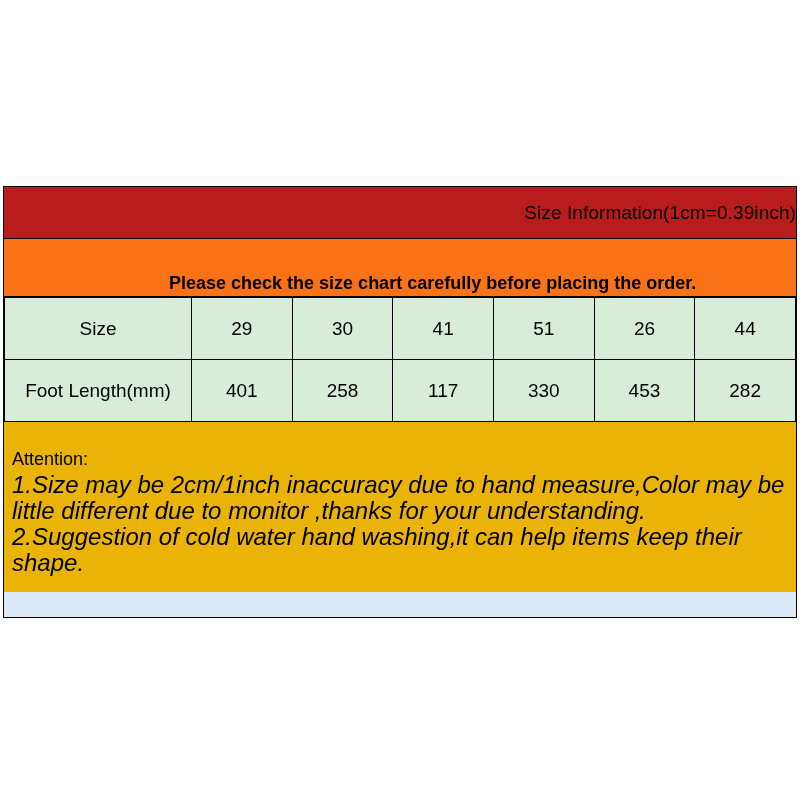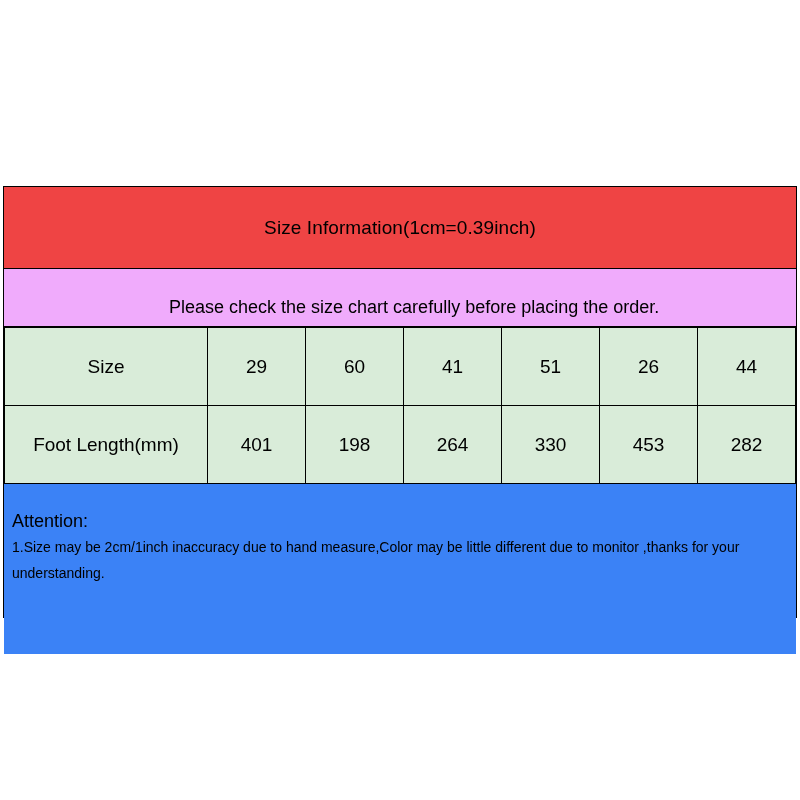--- a/index.html
+++ b/index.html
@@ -22,70 +22,72 @@
     height: 432px;
     box-sizing: border-box;
     border: 1px solid #000000;
     background: #dce9f7;
   }
   .row {
     box-sizing: border-box;
     width: 100%;
   }
   .title-row {
-    height: 82px;
+    height: 52px;
     border-bottom: 1px solid #000000;
     display: flex;
     align-items: center;
-    justify-content: center;
-    background: #ef4444;
+    justify-content: flex-end;
+    background: #b91c1c;
   }
   .title-text {
     font-size: 19px;
     letter-spacing: 0.1px;
   }
   .note-row {
     height: 58px;
     border-bottom: 1px solid #000000;
     display: flex;
     align-items: flex-end;
-    background: #f0abfc;
-    padding-bottom: 8px;
+    background: #f97316;
+    padding-bottom: 2px;
     box-sizing: border-box;
+    font-weight: bold;
   }
   .note-text {
     font-size: 18px;
     padding-left: 165px;
   }
   table.size-table {
     border-collapse: collapse;
     width: 100%;
     table-layout: fixed;
   }
   table.size-table td {
     border: 1px solid #000000;
     background: #d9ecd9;
     text-align: center;
     font-size: 19px;
     height: 45px;
-    padding: 16px;
+    padding: 8px;
   }
   table.size-table td.label {
     width: 170px;
   }
   .attention-box {
-    background: #3b82f6;
+    background: #eab308;
     padding: 24px 8px 0 8px;
     box-sizing: border-box;
     height: 170px;
   }
   .attn-line {
-    font-size: 14px;
+    font-size: 24px;
     line-height: 26px;
     white-space: pre-wrap;
+    font-style: italic;
   }
   .attn-title {
     font-size: 18px;
     line-height: 26px;
   }
 </style>
 </head>
 <body>
 
 <div class="sheet">
@@ -96,36 +98,37 @@
 
   <div class="row note-row">
     <span class="note-text">Please check the size chart carefully before placing the order.</span>
   </div>
 
   <table class="size-table">
     <tbody>
       <tr>
         <td class="label">Size</td>
         <td>29</td>
-        <td>60</td>
+        <td>30</td>
         <td>41</td>
         <td>51</td>
         <td>26</td>
         <td>44</td>
       </tr>
       <tr>
         <td class="label">Foot Length(mm)</td>
         <td>401</td>
-        <td>198</td>
-        <td>264</td>
+        <td>258</td>
+        <td>117</td>
         <td>330</td>
         <td>453</td>
         <td>282</td>
       </tr>
     </tbody>
   </table>
 
   <div class="attention-box">
     <div class="attn-title">Attention:</div>
     <div class="attn-line">1.Size may be 2cm/1inch inaccuracy due to hand measure,Color may be little different due to monitor ,thanks for your understanding.</div>
+    <div class="attn-line">2.Suggestion of cold water hand washing,it can help items keep their shape.</div>
   </div>
 
 </div>
 
 </body></html>

